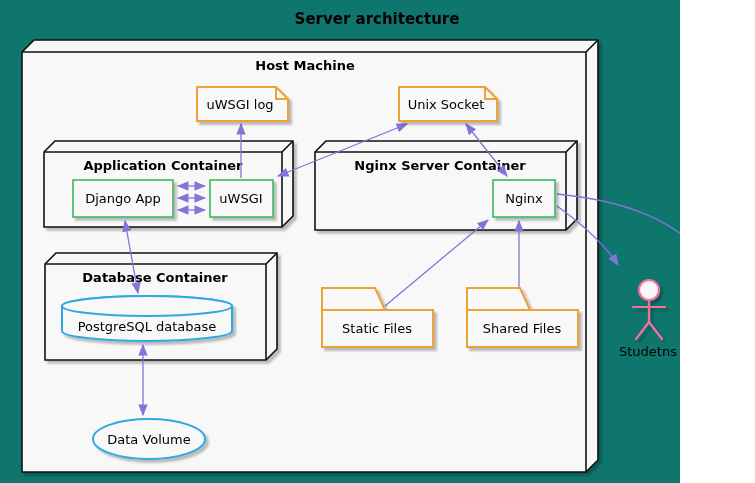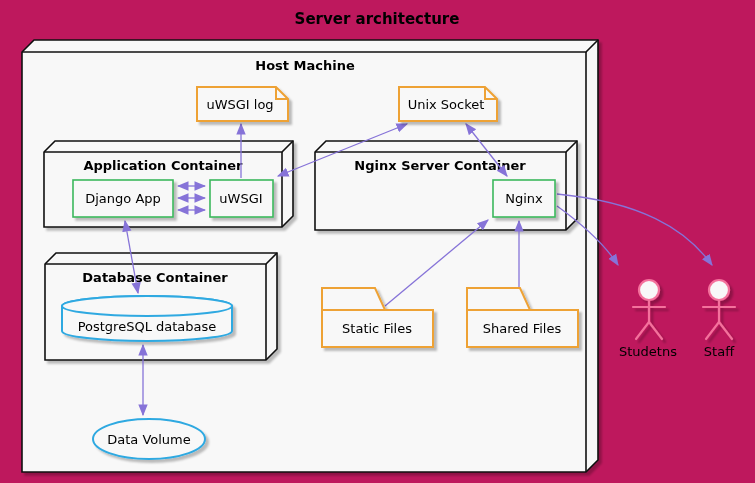--- a/index.html
+++ b/index.html
@@ -1,20 +1,20 @@
 <!DOCTYPE html>
 <html style="--c-arrow: #8673d8; --c-orange: #eea236; --c-green: #3cb85c; --c-blue: #2fa9e1; --c-pink: #f4719c; --c-fill: #f8f8f8; --c-line: #111111;"><head>
 <meta charset="utf-8">
 <style>
   :root{
     --c-arrow:#8673d8; --c-orange:#eea236; --c-green:#3cb85c;
     --c-blue:#2fa9e1; --c-pink:#f4719c; --c-fill:#f8f8f8; --c-line:#111111;
   }
   html,body{margin:0;padding:0;background:#ffffff;}
-  #stage{width:755px;height:483px;position:relative;background:#be185d;overflow:hidden;}
+  #stage{width:680px;height:483px;position:relative;background:#0f766e;overflow:hidden;}
   svg{display:block;}
   text{font-family:"DejaVu Sans","Liberation Sans",sans-serif;fill:#000;}
   .lbl{font-size:13px;}
   .lbl-b{font-size:13px;font-weight:bold;}
   .ttl{font-size:15px;font-weight:bold;}
   .blk{stroke:var(--c-line,#111);stroke-width:1.6;fill:var(--c-fill,#f8f8f8);}
   .blk-l{stroke:var(--c-line,#111);stroke-width:1.6;fill:none;}
   .grn{stroke:var(--c-green,#3cb85c);stroke-width:1.6;fill:var(--c-fill,#f8f8f8);}
   .org{stroke:var(--c-orange,#eea236);stroke-width:2;fill:var(--c-fill,#f8f8f8);}
   .org-l{stroke:var(--c-orange,#eea236);stroke-width:2;fill:none;}

